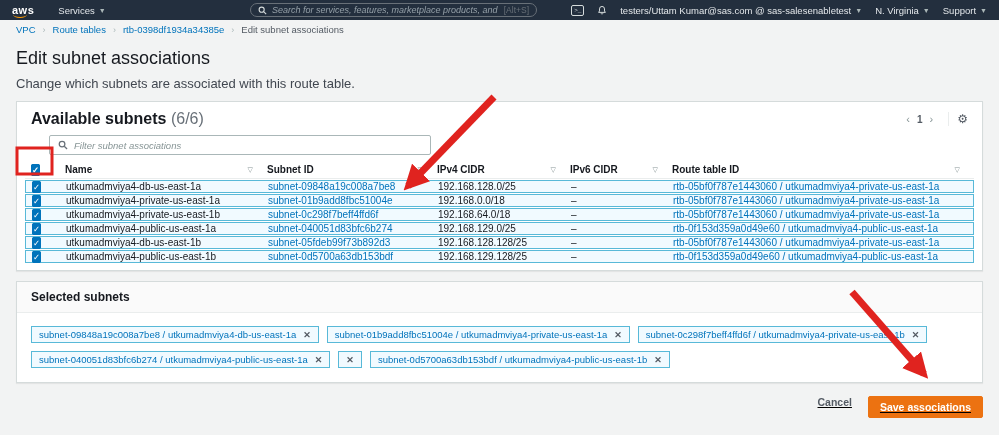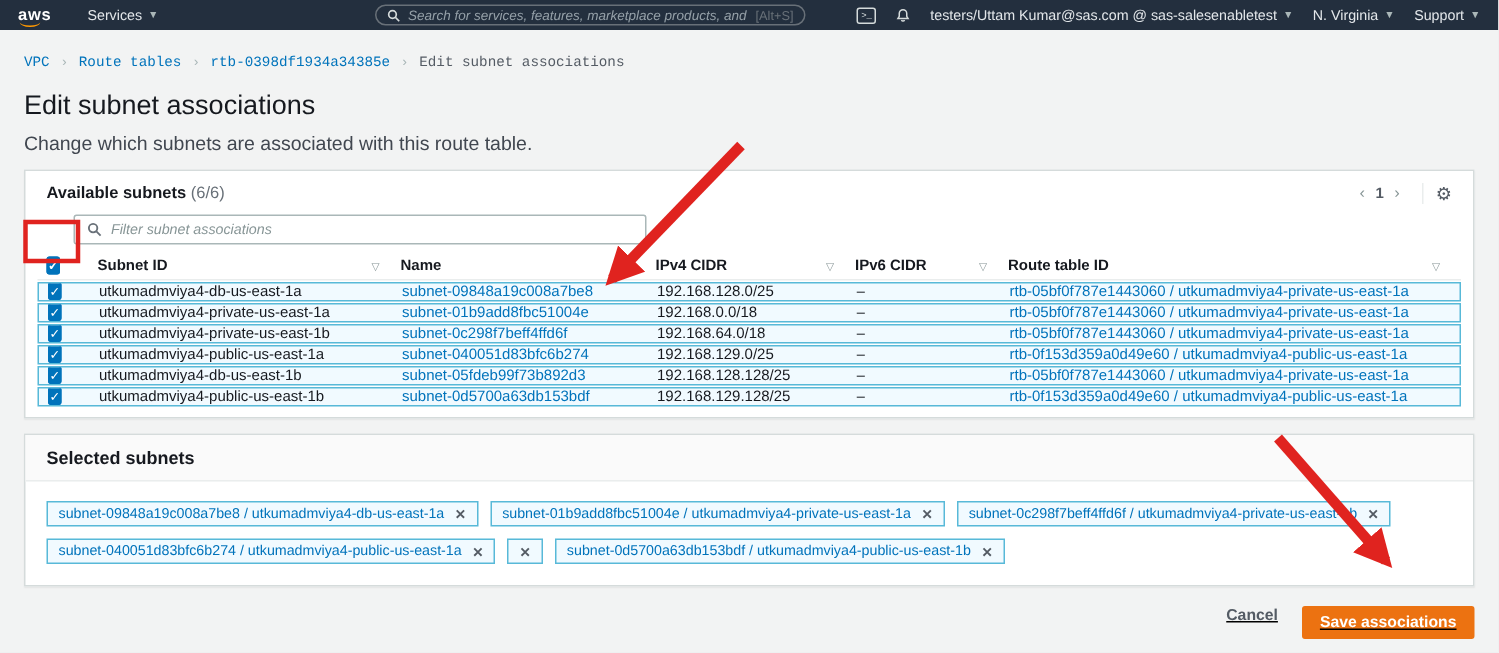--- a/index.html
+++ b/index.html
@@ -14,33 +14,33 @@
   .caret { font-size:7px; color:#aab7b8; }
   .search-box { position:absolute; left:250px; top:3px; width:287px; height:14px; border:1px solid #687078; border-radius:8px; display:flex; align-items:center; gap:5px; padding:0 7px; background:#232f3e; }
   .search-box input { flex:1; background:transparent; border:none; outline:none; color:#95a0a8; font-style:italic; font-size:9px; font-family:"Liberation Sans", sans-serif; }
   .search-box input::placeholder { color:#95a0a8; }
   .kbd-hint { color:#687078; font-size:8.5px; font-style:normal; }
   .nav-right { margin-left:auto; display:flex; align-items:center; gap:13px; }
   .shell-icon { width:13px; height:11px; border:1px solid #d5dbdb; border-radius:2px; color:#d5dbdb; font-size:6px; line-height:9px; text-align:center; font-family:"Liberation Mono", monospace; cursor:pointer; }
   .bell-icon { cursor:pointer; display:flex; }
 
   
-  .breadcrumb { display:flex; align-items:center; gap:7px; padding:16px 16px 0; font-size:9.5px; color:#545b64;font-family:Liberation Mono, monospace; }
+  .breadcrumb { display:flex; align-items:center; gap:7px; padding:4px 16px 0; font-size:9.5px; color:#545b64; }
   .breadcrumb a { color:#0073bb; text-decoration:none; cursor:pointer; }
   .crumb-sep { color:#aab7b8; font-size:9px; }
 
   
   .page-title { margin:13px 16px 0; font-size:18px; color:#16191f; font-weight:400; }
   .page-desc { margin:7px 16px 0; font-size:13px; color:#414750; }
 
   
   .card { margin:0 16px; background:#fff; border:1px solid #d5dbdb; box-shadow:0 1px 1px rgba(0,0,0,.06); }
   .card-available { margin-top:10px; }
   .avail-head { display:flex; justify-content:space-between; align-items:center; padding:8px 14px 0; }
-  .card-title { font-size:11px; font-weight:bold; color:#16191f; }
+  .card-title { font-size:16px; font-weight:bold; color:#16191f; }
   .card-count { font-weight:400; color:#687078; }
   .pagination { display:flex; align-items:center; font-size:10px; color:#545b64; }
   .pg-chev { color:#879596; font-size:11px; padding:0 7px; cursor:pointer; }
   .pg-num { font-weight:bold; cursor:pointer; }
   .pg-sep { width:1px; height:14px; background:#eaeded; margin:0 8px; }
   .gear { color:#545b64; font-size:12px; cursor:pointer; line-height:1; }
 
   .filter-row { padding:7px 32px 2px; }
   .filter-input { width:382px; height:20px; border:1px solid #aab7b8; border-radius:2px; display:flex; align-items:center; gap:6px; padding:0 8px; background:#fff; }
   .filter-input input { flex:1; border:none; outline:none; font-style:italic; font-size:9.5px; color:#879596; font-family:"Liberation Sans", sans-serif; }
@@ -151,25 +151,25 @@
               <line x1="10" y1="10" x2="14.5" y2="14.5" stroke="#687078" stroke-width="2"></line>
             </svg>
         </span>
         <input type="text" placeholder="Filter subnet associations" style="">
       </div>
     </div>
 
     <div class="grid tbl-head">
       <div class="cb-cell"><span class="checkbox">✓</span></div>
       <div class="th">
+          <span>Name</span>
+          <span class="sort-icon">▽</span>
+        </div>
+      <div class="th">
           <span>Subnet ID</span>
-          <span class="sort-icon">▽</span>
-        </div>
-      <div class="th">
-          <span>Name</span>
           <span class="sort-icon">▽</span>
         </div>
       <div class="th">
           <span>IPv4 CIDR</span>
           <span class="sort-icon">▽</span>
         </div>
       <div class="th">
           <span>IPv6 CIDR</span>
           <span class="sort-icon">▽</span>
         </div>

